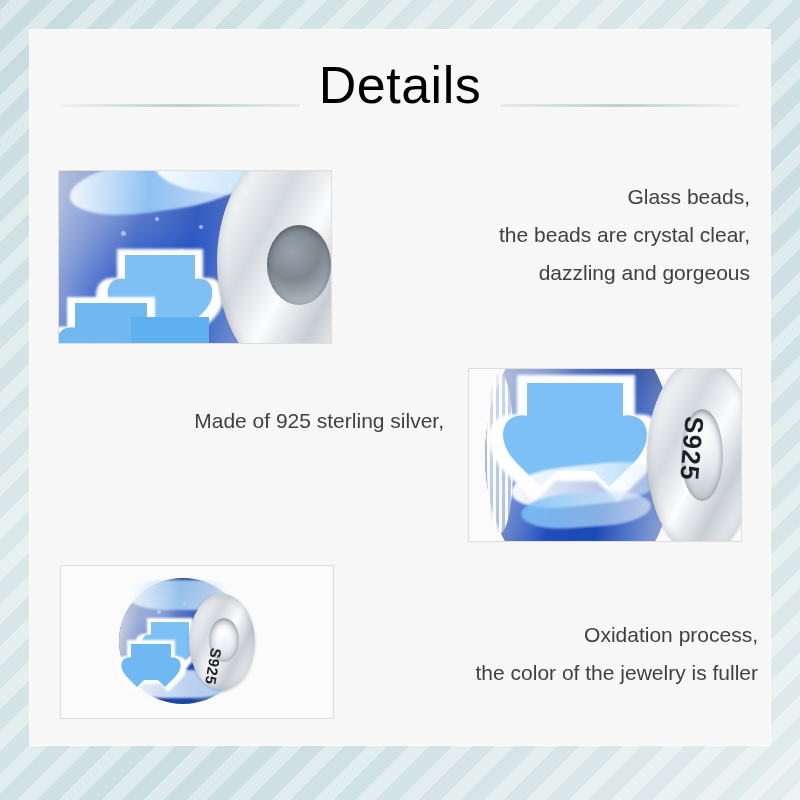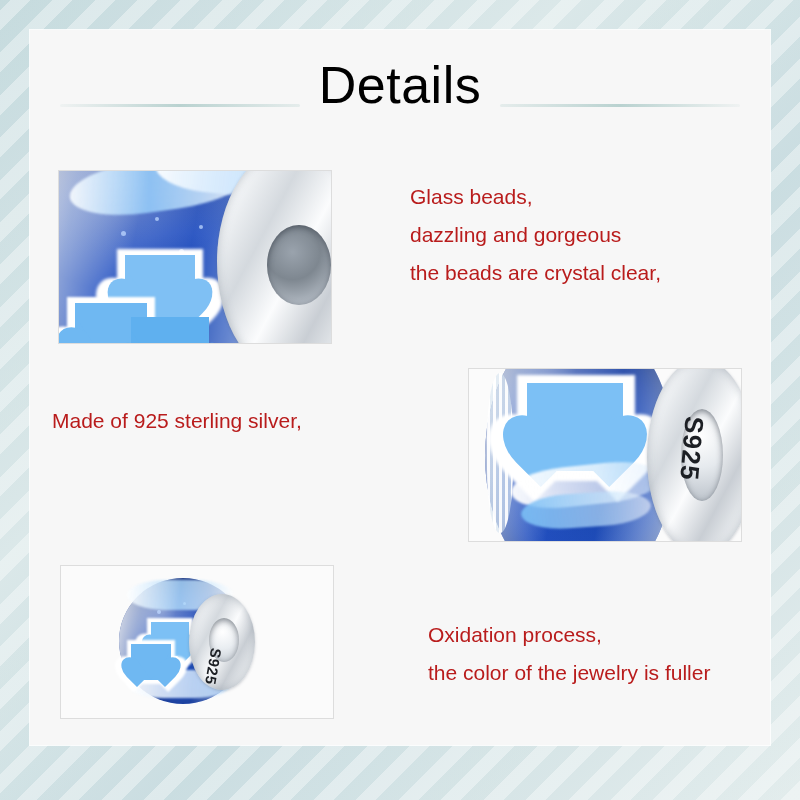--- a/index.html
+++ b/index.html
@@ -166,22 +166,22 @@
     position: absolute;
     color: #1c1f24;
     font-family: "Liberation Sans", sans-serif;
     font-weight: 700;
     white-space: nowrap;
   }
 
   
   .text-block {
     position: absolute;
-    text-align: left;
-    color: #b91c1c;
+    text-align: right;
+    color: #404040;
     font-size: 21px;
     line-height: 38px;
     font-weight: 400;
   }
   #text-block-glass     { left: 380px; top: 148px; width: 340px; }
   #text-block-silver    { left: 22px;  top: 372px; width: 392px; }
   #text-block-oxidation { left: 398px; top: 586px; width: 330px; }
   .text-line { display: block; white-space: nowrap; }
 </style>
 </head>
@@ -318,22 +318,22 @@
           <div class="silver-core" style="left:128px; top:28px; width:66px; height:96px;"></div>
           <div class="core-hole" style="left:148px; top:52px; width:30px; height:44px;
                       background:radial-gradient(circle at 45% 32%, #ffffff 0%, #e9edf1 48%, #c2c9d0 100%);"></div>
           <div class="hallmark" style="left:134px; top:92px; font-size:15px; transform:rotate(100deg); letter-spacing:0.5px;">S925</div>
         </div>
       </div>
     </div>
 
     <div id="text-block-glass" class="text-block">
       <span class="text-line">Glass beads,</span>
+      <span class="text-line">the beads are crystal clear,</span>
       <span class="text-line">dazzling and gorgeous</span>
-      <span class="text-line">the beads are crystal clear,</span>
     </div>
 
     <div id="text-block-silver" class="text-block">
       <span class="text-line">Made of 925 sterling silver,</span>
     </div>
 
     <div id="text-block-oxidation" class="text-block">
       <span class="text-line">Oxidation process,</span>
       <span class="text-line">the color of the jewelry is fuller</span>
     </div>

